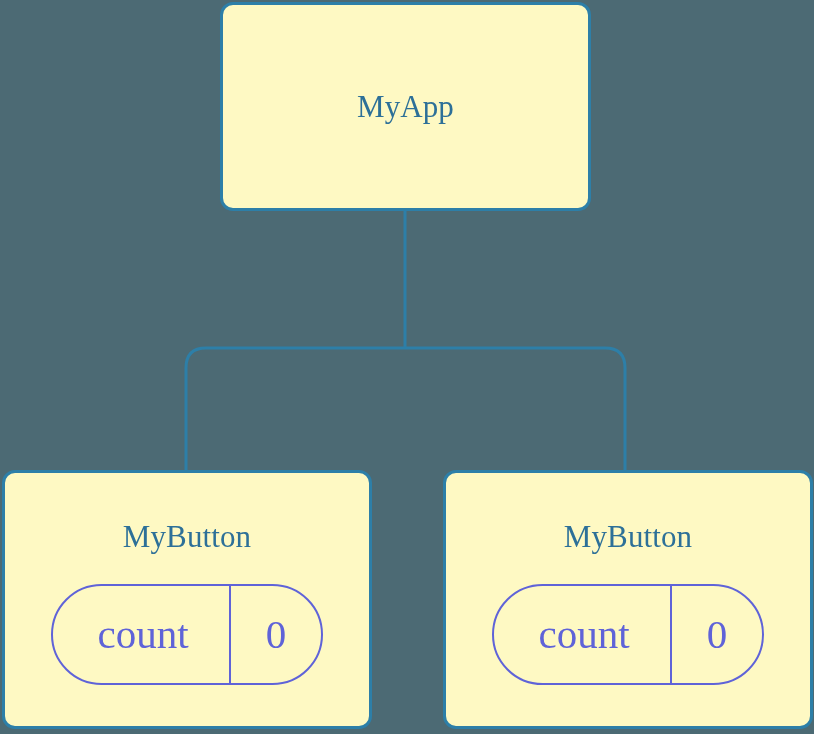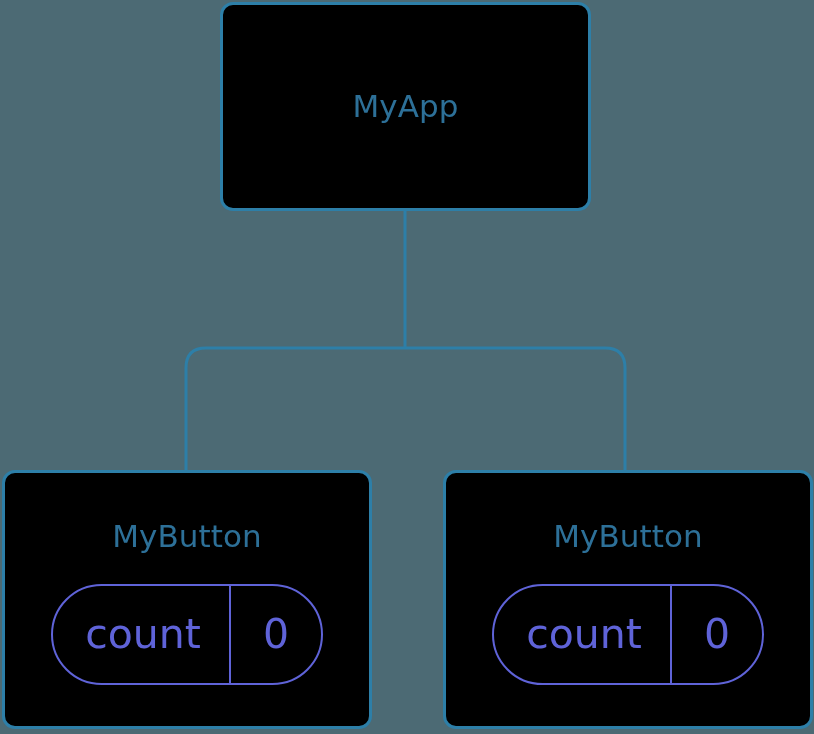--- a/index.html
+++ b/index.html
@@ -29,27 +29,28 @@
     top: 0;
     width: 814px;
     height: 734px;
     pointer-events: none;
     z-index: 1;
   }
 
   .node-card {
     position: absolute;
     box-sizing: border-box;
-    background: #000000;
+    background: #fef9c3;
     border: 3px solid #2d7fa8;
     border-radius: 13px;
     z-index: 2;
     display: flex;
     flex-direction: column;
     align-items: center;
+    font-family: Liberation Serif, serif;
   }
 
   
   .node-root {
     left: 220px;
     top: 2px;
     width: 371px;
     height: 209px;
     justify-content: center;
   }

